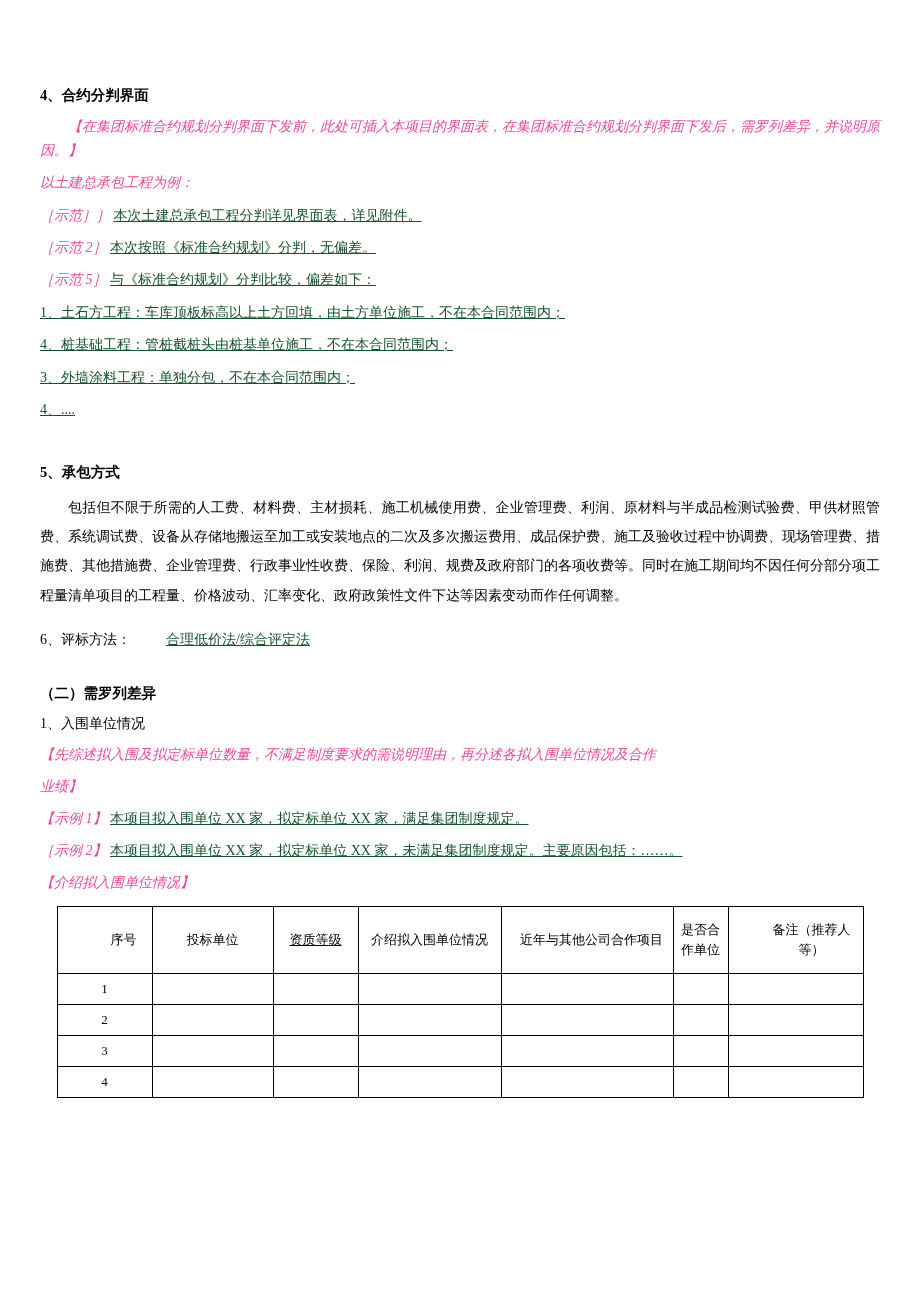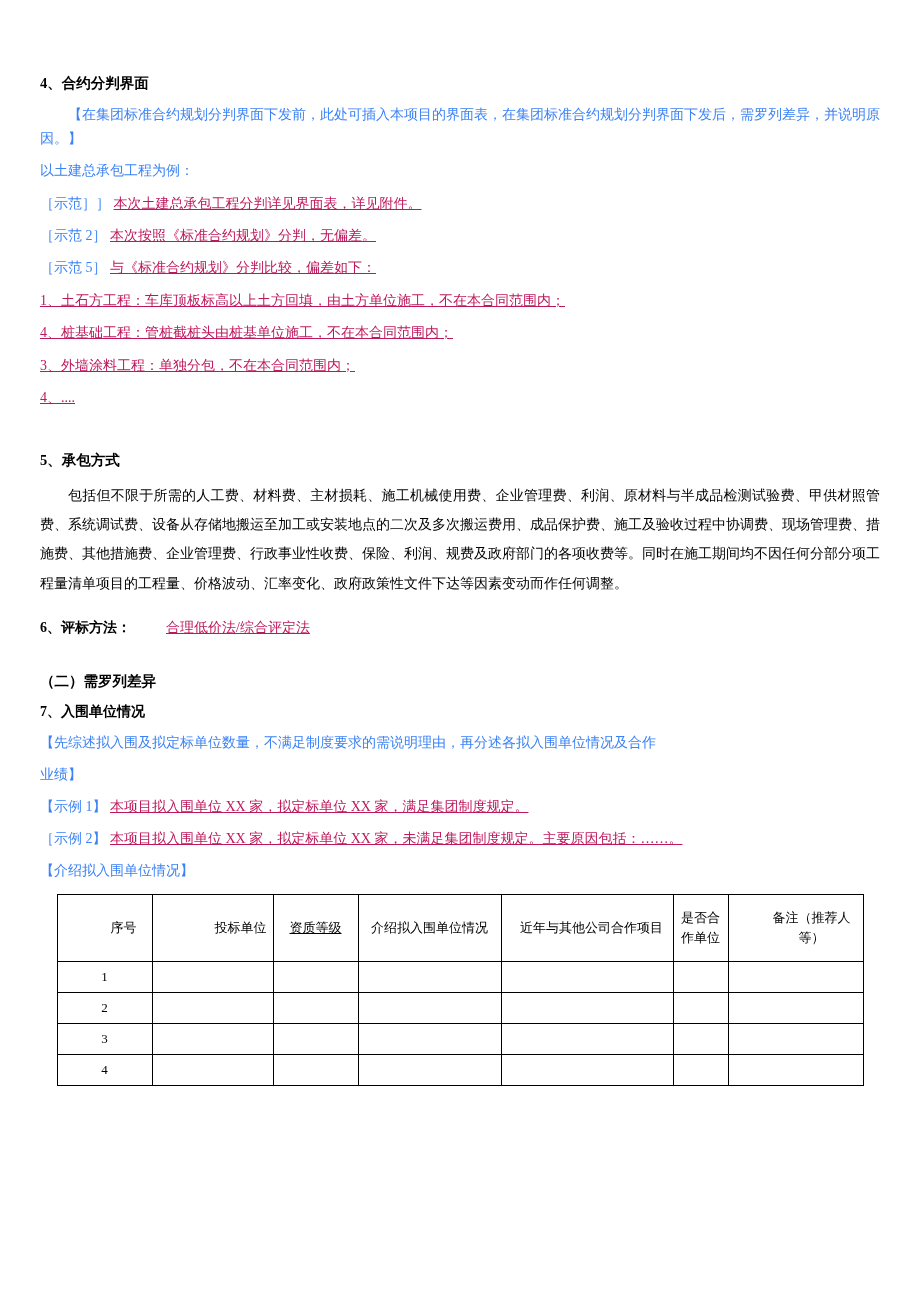--- a/index.html
+++ b/index.html
@@ -6,48 +6,48 @@
     font-family: "SimSun", "宋体", serif;
     font-size: 14px;
     line-height: 1.6;
     color: #000;
     background: #fff;
     margin: 0;
     padding: 60px 40px;
     width: 920px;
     box-sizing: border-box;
   }
-  .bold { font-weight: bold; }
-  .blue { color: #3b82f6; }
+  .bold { font-weight: normal; }
+  .blue { color: #ec4899; font-style: italic; }
   .para { margin: 8px 0; line-height: 1.7; }
-  .section-title { font-weight: bold; margin-top: 12px; margin-bottom: 8px; font-size: 14.5px; }
+  .section-title { font-weight: bold; margin-top: 24px; margin-bottom: 8px; font-size: 14.5px; }
   .indent { text-indent: 2em; }
   .spaced { line-height: 2.1; }
   .list-line { margin: 10px 0; }
   table {
     border-collapse: collapse;
     margin: 12px auto 0 auto;
     font-size: 13px;
   }
   table td, table th {
     border: 1px solid #000;
     padding: 4px 6px;
     text-align: center;
     vertical-align: middle;
   }
   .col-1 { width: 44px; padding-left: 44px; }
-  .col-2 { width: 108px; text-align: right; }
+  .col-2 { width: 108px; }
   .col-3 { width: 72px; text-decoration: underline; }
   .col-4 { width: 130px; }
   .col-5 { width: 150px; padding-left: 15px; }
   .col-6 { width: 42px; }
   .col-7 { width: 90px; padding-left: 38px; }
   .header-row td { height: 58px; }
   .body-row td { height: 22px; }
-  .link-like { color: #be185d; text-decoration: underline; }
+  .link-like { color: #14532d; text-decoration: underline; }
 </style>
 </head>
 <body>
 
 <div class="section-title">4、合约分判界面</div>
 
 <div class="para blue indent">【在集团标准合约规划分判界面下发前，此处可插入本项目的界面表，在集团标准合约规划分判界面下发后，需罗列差异，并说明原因。】</div>
 
 <div class="para blue">以土建总承包工程为例：</div>
 
@@ -76,21 +76,21 @@
 <div class="para spaced indent" style="text-align:justify">包括但不限于所需的人工费、材料费、主材损耗、施工机械使用费、企业管理费、利润、原材料与半成品检测试验费、甲供材照管费、系统调试费、设备从存储地搬运至加工或安装地点的二次及多次搬运费用、成品保护费、施工及验收过程中协调费、现场管理费、措施费、其他措施费、企业管理费、行政事业性收费、保险、利润、规费及政府部门的各项收费等。同时在施工期间均不因任何分部分项工程量清单项目的工程量、价格波动、汇率变化、政府政策性文件下达等因素变动而作任何调整。</div>
 
 <div class="para" style="margin-top:18px">
   <span class="bold">6、评标方法：</span>
   <span style="display:inline-block; width:28px"></span>
   <span class="link-like">合理低价法/综合评定法</span>
 </div>
 
 <div class="section-title" style="margin-top:30px">（二）需罗列差异</div>
 
-<div class="bold">7、入围单位情况</div>
+<div class="bold">1、入围单位情况</div>
 
 <div class="para blue">【先综述拟入围及拟定标单位数量，不满足制度要求的需说明理由，再分述各拟入围单位情况及合作</div>
 <div class="para blue">业绩】</div>
 
 <div class="para">
   <span class="blue">【示例 1】</span>
   <span class="link-like">本项目拟入围单位 XX 家，拟定标单位 XX 家，满足集团制度规定。</span>
 </div>
 
 <div class="para">

